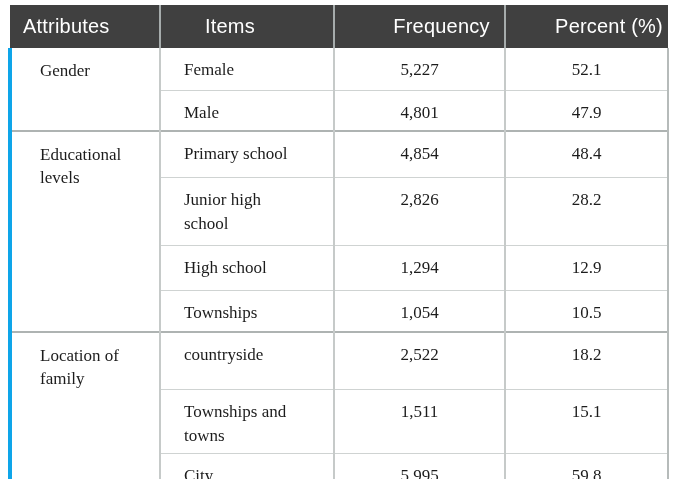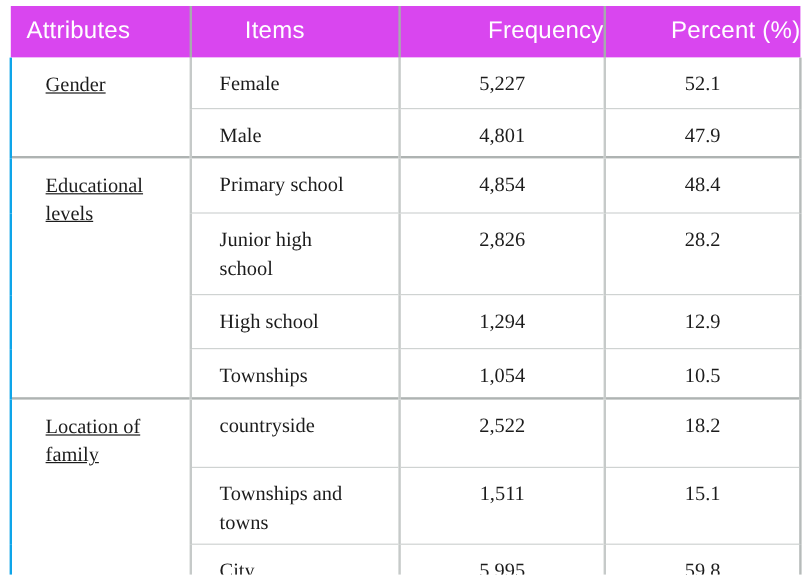--- a/index.html
+++ b/index.html
@@ -15,47 +15,46 @@
     position: absolute;
     left: 8px;
     top: 5px;
     width: 658px;
     border-collapse: collapse;
     table-layout: fixed;
   }
   
   tr.head { height: 43px; }
   th {
-    background: #d946ef;
+    background: #404040;
     color: #ffffff;
     font-family: "Liberation Sans", "DejaVu Sans", sans-serif;
     font-size: 20px;
     font-weight: 400;
     vertical-align: middle;
     padding: 0;
     letter-spacing: 0.2px;
   }
   th.left  { text-align: left; padding-left: 13px; }
-  th.cent  { text-align: right; }
+  th.cent  { text-align: center; }
   th.div   { border-left: 2px solid #a6acac; padding-left: 44px; }
   
   td {
     color: #1c1c1c;
     font-size: 17px;
     line-height: 1.38;
     vertical-align: top;
     padding: 10px 8px 6px 8px;
     background: #ffffff;
   }
   td.attr {
-    border-left: 2px solid #0ea5e9;
+    border-left: 4px solid #0ea5e9;
     padding-left: 28px;
     padding-top: 11px;
     white-space: pre-line;
-    text-decoration: underline;
   }
   td.item {
     border-left: 2px solid #c6cac9;
     padding-left: 23px;
     white-space: pre-line;
   }
   td.num {
     border-left: 2px solid #c6cac9;
     text-align: center;
   }

